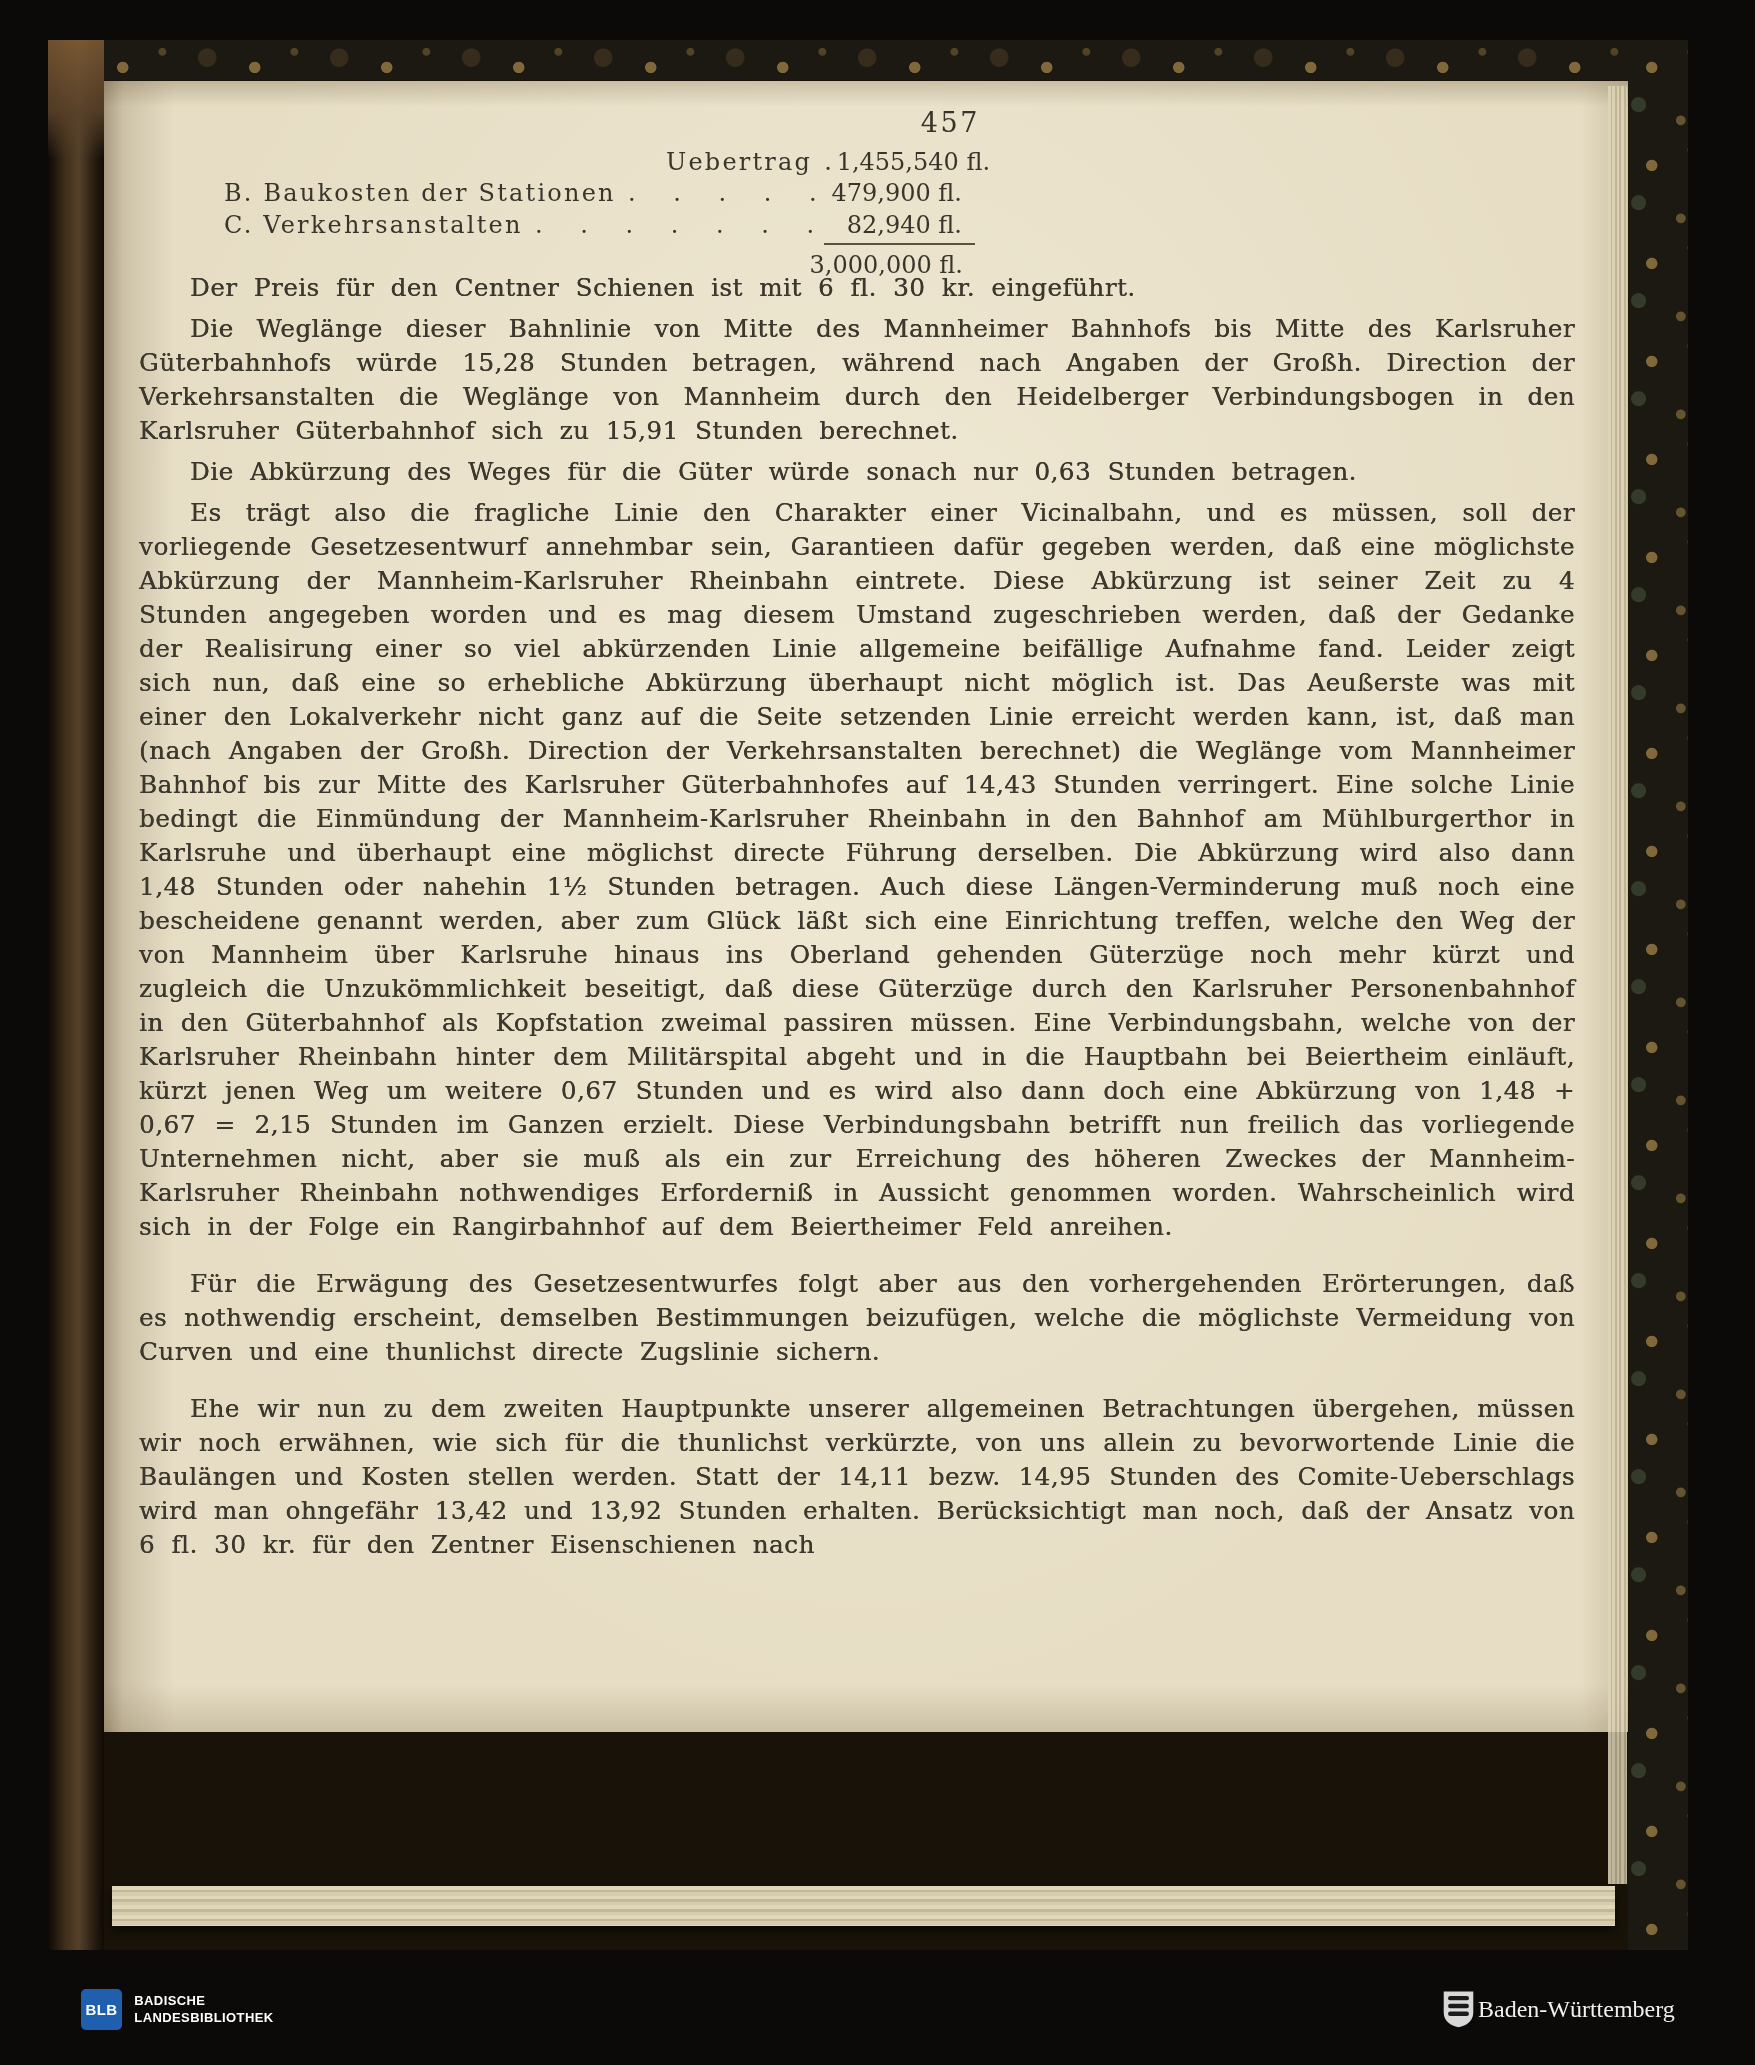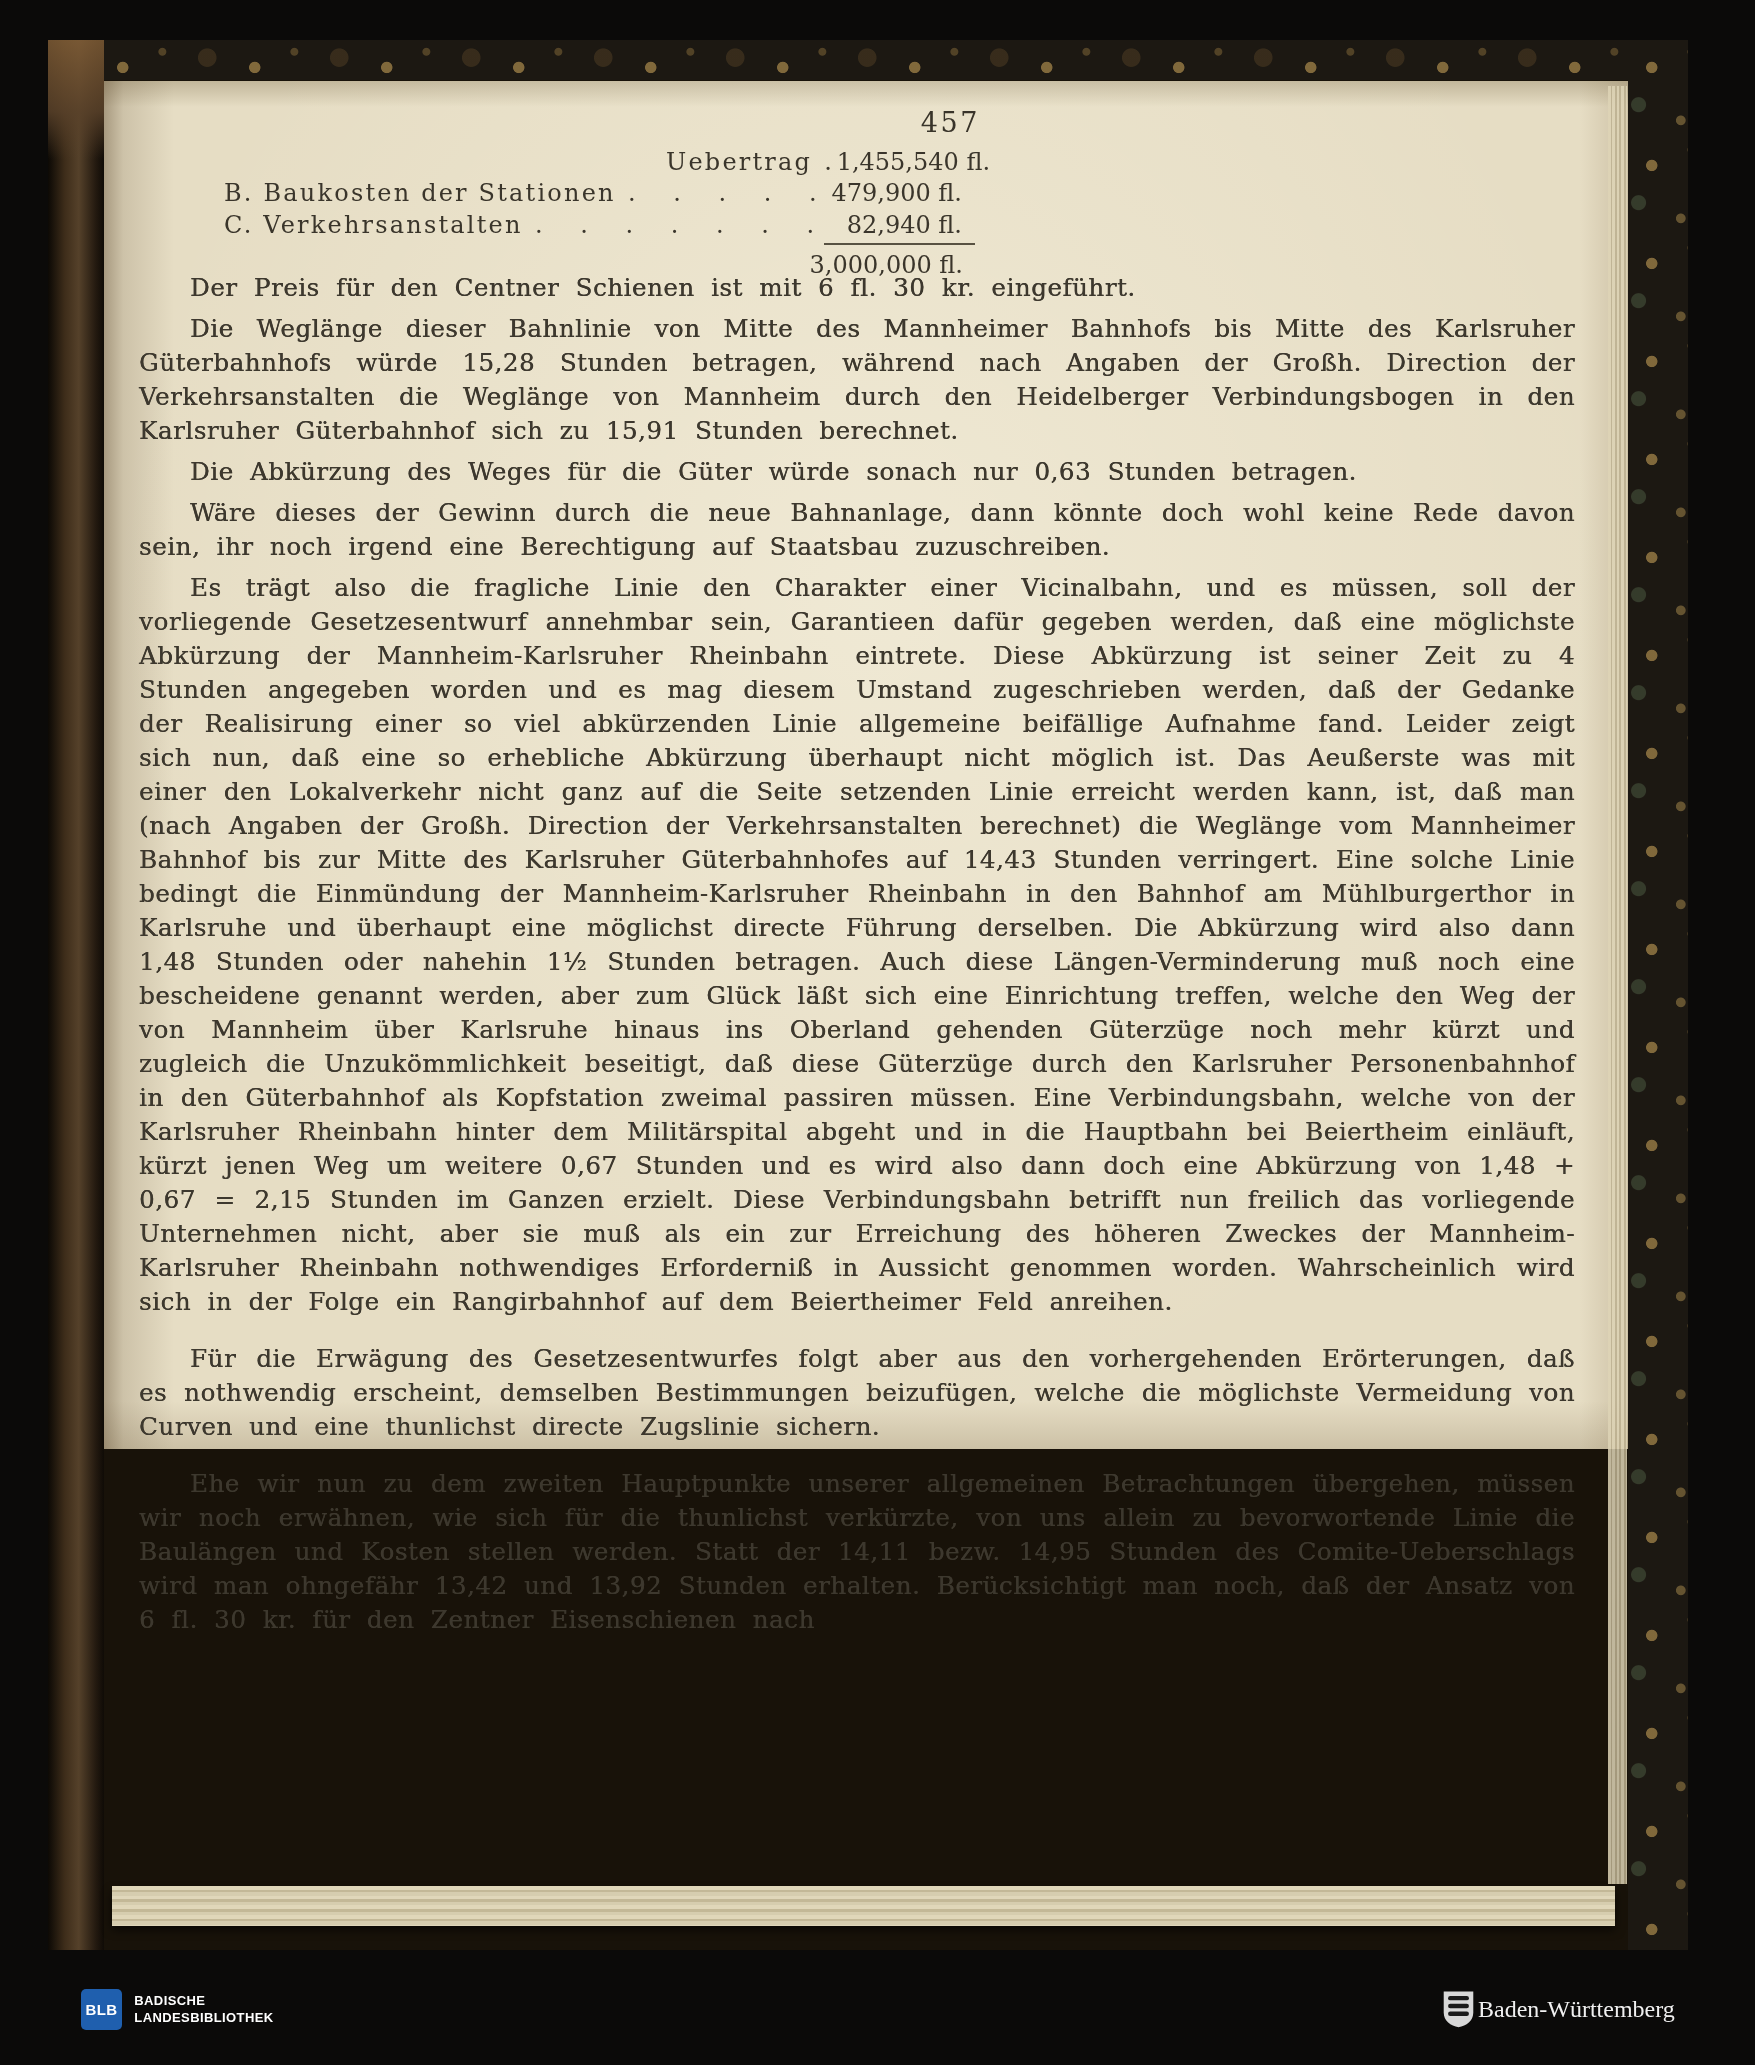--- a/index.html
+++ b/index.html
@@ -31,21 +31,21 @@
     position:absolute;left:0;top:0;width:56px;height:100%;
     background:linear-gradient(90deg,#0c0905 0%,#3e2d1a 30%,#55412a 55%,#241a10 85%,#0f0b06 100%);
   }
   .spine-top{
     position:absolute;left:0;top:0;width:56px;height:119px;
     background:linear-gradient(180deg,#7e5c36 0%,#5a422a 60%,rgba(74,53,32,0) 100%);
     opacity:.85;
   }
   
   .paper{
-    position:absolute;left:104px;top:81px;width:1524px;height:1368px;
+    position:absolute;left:104px;top:81px;width:1524px;height:1651px;
     background-color:#e6ddc4;
     background-image:
       radial-gradient(ellipse at 50% 38%, rgba(255,252,238,.38) 0%, rgba(255,252,238,0) 70%),
       linear-gradient(90deg, rgba(92,72,44,.45) 0px, rgba(92,72,44,.18) 19.3px, rgba(92,72,44,0) 70px),
       linear-gradient(270deg, rgba(140,120,85,.28) 0px, rgba(140,120,85,0) 48px),
       linear-gradient(180deg, rgba(110,92,58,.30) 0px, rgba(110,92,58,0) 26px),
       linear-gradient(0deg, rgba(110,92,58,.22) 0px, rgba(110,92,58,0) 48px);
     color:#3d382e;
   }
   .page-stack-bottom{
@@ -137,21 +137,20 @@
     </div>
 
     <div class="lrule"></div>
 
     <div class="ltotal">3,000,000 fl.</div>
 
     <div class="body-text">
       <p>Der Preis für den Centner Schienen ist mit 6 fl. 30 kr. eingeführt.</p>
       <p>Die Weglänge dieser Bahnlinie von Mitte des Mannheimer Bahnhofs bis Mitte des Karlsruher Güterbahnhofs würde 15,28 Stunden betragen, während nach Angaben der Großh. Direction der Verkehrsanstalten die Weglänge von Mannheim durch den Heidelberger Verbindungsbogen in den Karlsruher Güterbahnhof sich zu 15,91 Stunden berechnet.</p>
       <p>Die Abkürzung des Weges für die Güter würde sonach nur 0,63 Stunden betragen.</p>
-      <p>Wäre dieses der Gewinn durch die neue Bahnanlage, dann könnte doch wohl keine Rede davon sein, ihr noch irgend eine Berechtigung auf Staatsbau zuzuschreiben.</p>
       <p>Es trägt also die fragliche Linie den Charakter einer Vicinalbahn, und es müssen, soll der vorliegende Gesetzesentwurf annehmbar sein, Garantieen dafür gegeben werden, daß eine möglichste Abkürzung der Mannheim-Karlsruher Rheinbahn eintrete. Diese Abkürzung ist seiner Zeit zu 4 Stunden angegeben worden und es mag diesem Umstand zugeschrieben werden, daß der Gedanke der Realisirung einer so viel abkürzenden Linie allgemeine beifällige Aufnahme fand. Leider zeigt sich nun, daß eine so erhebliche Abkürzung überhaupt nicht möglich ist. Das Aeußerste was mit einer den Lokalverkehr nicht ganz auf die Seite setzenden Linie erreicht werden kann, ist, daß man (nach Angaben der Großh. Direction der Verkehrsanstalten berechnet) die Weglänge vom Mannheimer Bahnhof bis zur Mitte des Karlsruher Güterbahnhofes auf 14,43 Stunden verringert. Eine solche Linie bedingt die Einmündung der Mannheim-Karlsruher Rheinbahn in den Bahnhof am Mühlburgerthor in Karlsruhe und überhaupt eine möglichst directe Führung derselben. Die Abkürzung wird also dann 1,48 Stunden oder nahehin 1½ Stunden betragen. Auch diese Längen-Verminderung muß noch eine bescheidene genannt werden, aber zum Glück läßt sich eine Einrichtung treffen, welche den Weg der von Mannheim über Karlsruhe hinaus ins Oberland gehenden Güterzüge noch mehr kürzt und zugleich die Unzukömmlichkeit beseitigt, daß diese Güterzüge durch den Karlsruher Personenbahnhof in den Güterbahnhof als Kopfstation zweimal passiren müssen. Eine Verbindungsbahn, welche von der Karlsruher Rheinbahn hinter dem Militärspital abgeht und in die Hauptbahn bei Beiertheim einläuft, kürzt jenen Weg um weitere 0,67 Stunden und es wird also dann doch eine Abkürzung von 1,48 + 0,67 = 2,15 Stunden im Ganzen erzielt. Diese Verbindungsbahn betrifft nun freilich das vorliegende Unternehmen nicht, aber sie muß als ein zur Erreichung des höheren Zweckes der Mannheim-Karlsruher Rheinbahn nothwendiges Erforderniß in Aussicht genommen worden. Wahrscheinlich wird sich in der Folge ein Rangirbahnhof auf dem Beiertheimer Feld anreihen.</p>
       <p class="gap">Für die Erwägung des Gesetzesentwurfes folgt aber aus den vorhergehenden Erörterungen, daß es nothwendig erscheint, demselben Bestimmungen beizufügen, welche die möglichste Vermeidung von Curven und eine thunlichst directe Zugslinie sichern.</p>
       <p class="gap">Ehe wir nun zu dem zweiten Hauptpunkte unserer allgemeinen Betrachtungen übergehen, müssen wir noch erwähnen, wie sich für die thunlichst verkürzte, von uns allein zu bevorwortende Linie die Baulängen und Kosten stellen werden. Statt der 14,11 bezw. 14,95 Stunden des Comite-Ueberschlags wird man ohngefähr 13,42 und 13,92 Stunden erhalten. Berücksichtigt man noch, daß der Ansatz von 6 fl. 30 kr. für den Zentner Eisenschienen nach</p>
     </div>
 
   </div>
 
   <div class="page-stack-bottom"></div>
   <div class="fore-edge"></div>
 

